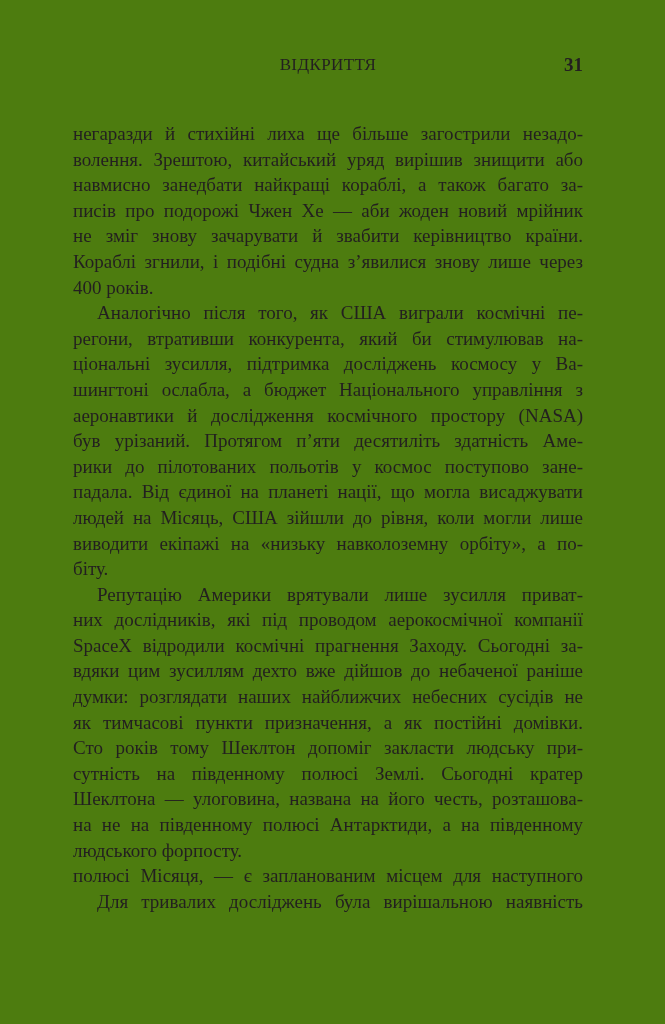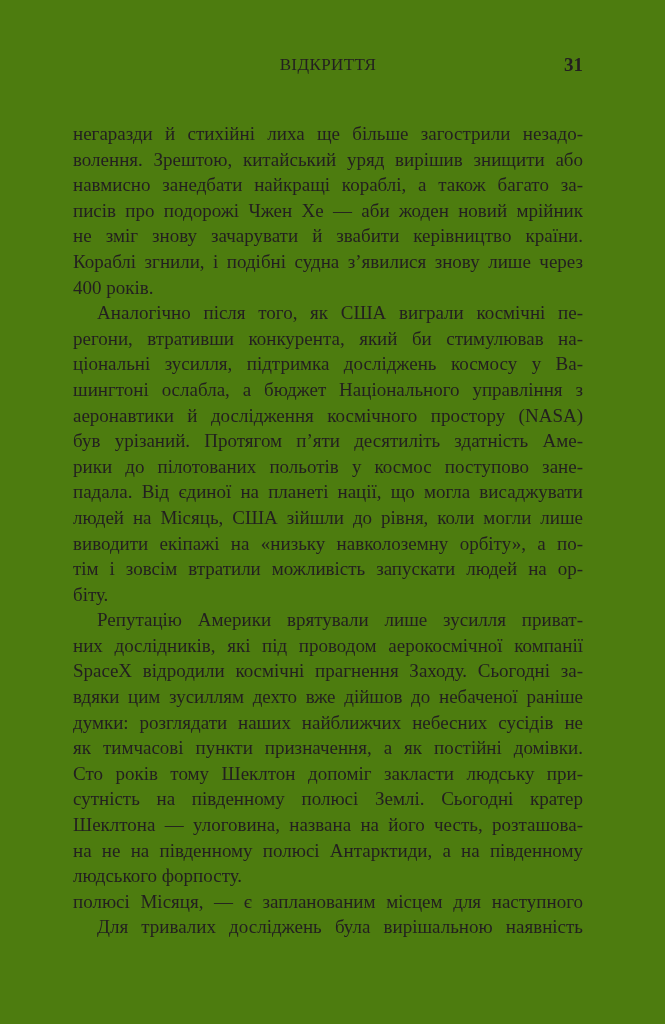--- a/index.html
+++ b/index.html
@@ -92,21 +92,20 @@
         <span class="line indent">Аналогічно після того, як США виграли космічні пе-</span>
         <span class="line">регони, втративши конкурента, який би стимулював на-</span>
         <span class="line">ціональні зусилля, підтримка досліджень космосу у Ва-</span>
         <span class="line">шингтоні ослабла, а бюджет Національного управління з</span>
         <span class="line">аеронавтики й дослідження космічного простору (NASA)</span>
         <span class="line">був урізаний. Протягом п’яти десятиліть здатність Аме-</span>
         <span class="line">рики до пілотованих польотів у космос поступово зане-</span>
         <span class="line">падала. Від єдиної на планеті нації, що могла висаджувати</span>
         <span class="line">людей на Місяць, США зійшли до рівня, коли могли лише</span>
         <span class="line">виводити екіпажі на «низьку навколоземну орбіту», а по-</span>
-        <span class="line">тім і зовсім втратили можливість запускати людей на ор-</span>
         <span class="line last">біту.</span>
       </div>
       <div>
         <span class="line indent">Репутацію Америки врятували лише зусилля приват-</span>
         <span class="line">них дослідників, які під проводом аерокосмічної компанії</span>
         <span class="line">SpaceX відродили космічні прагнення Заходу. Сьогодні за-</span>
         <span class="line">вдяки цим зусиллям дехто вже дійшов до небаченої раніше</span>
         <span class="line">думки: розглядати наших найближчих небесних сусідів не</span>
         <span class="line">як тимчасові пункти призначення, а як постійні домівки.</span>
         <span class="line">Сто років тому Шеклтон допоміг закласти людську при-</span>

